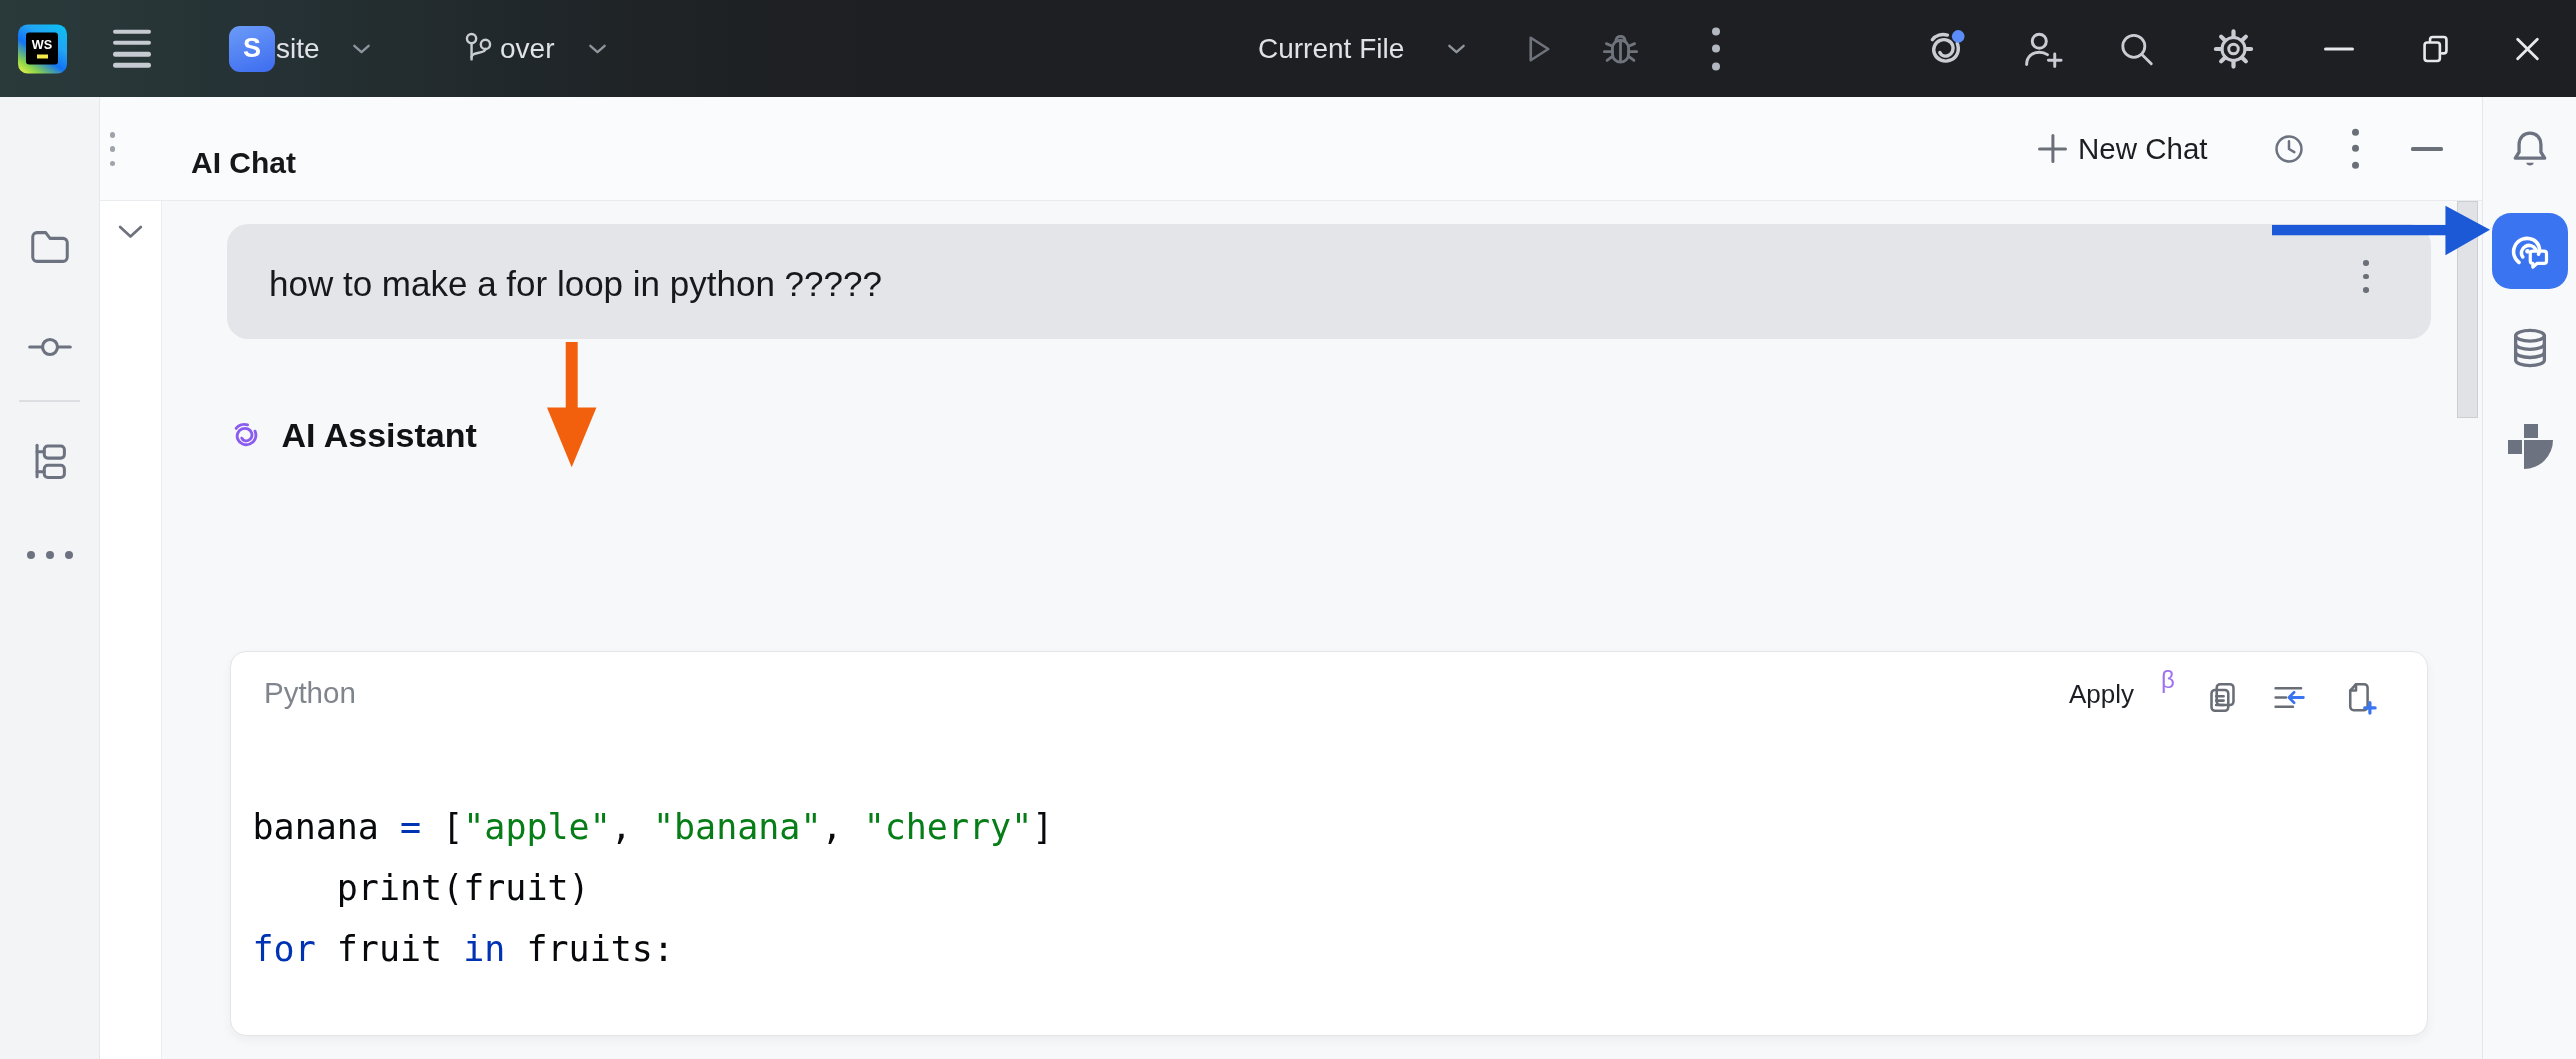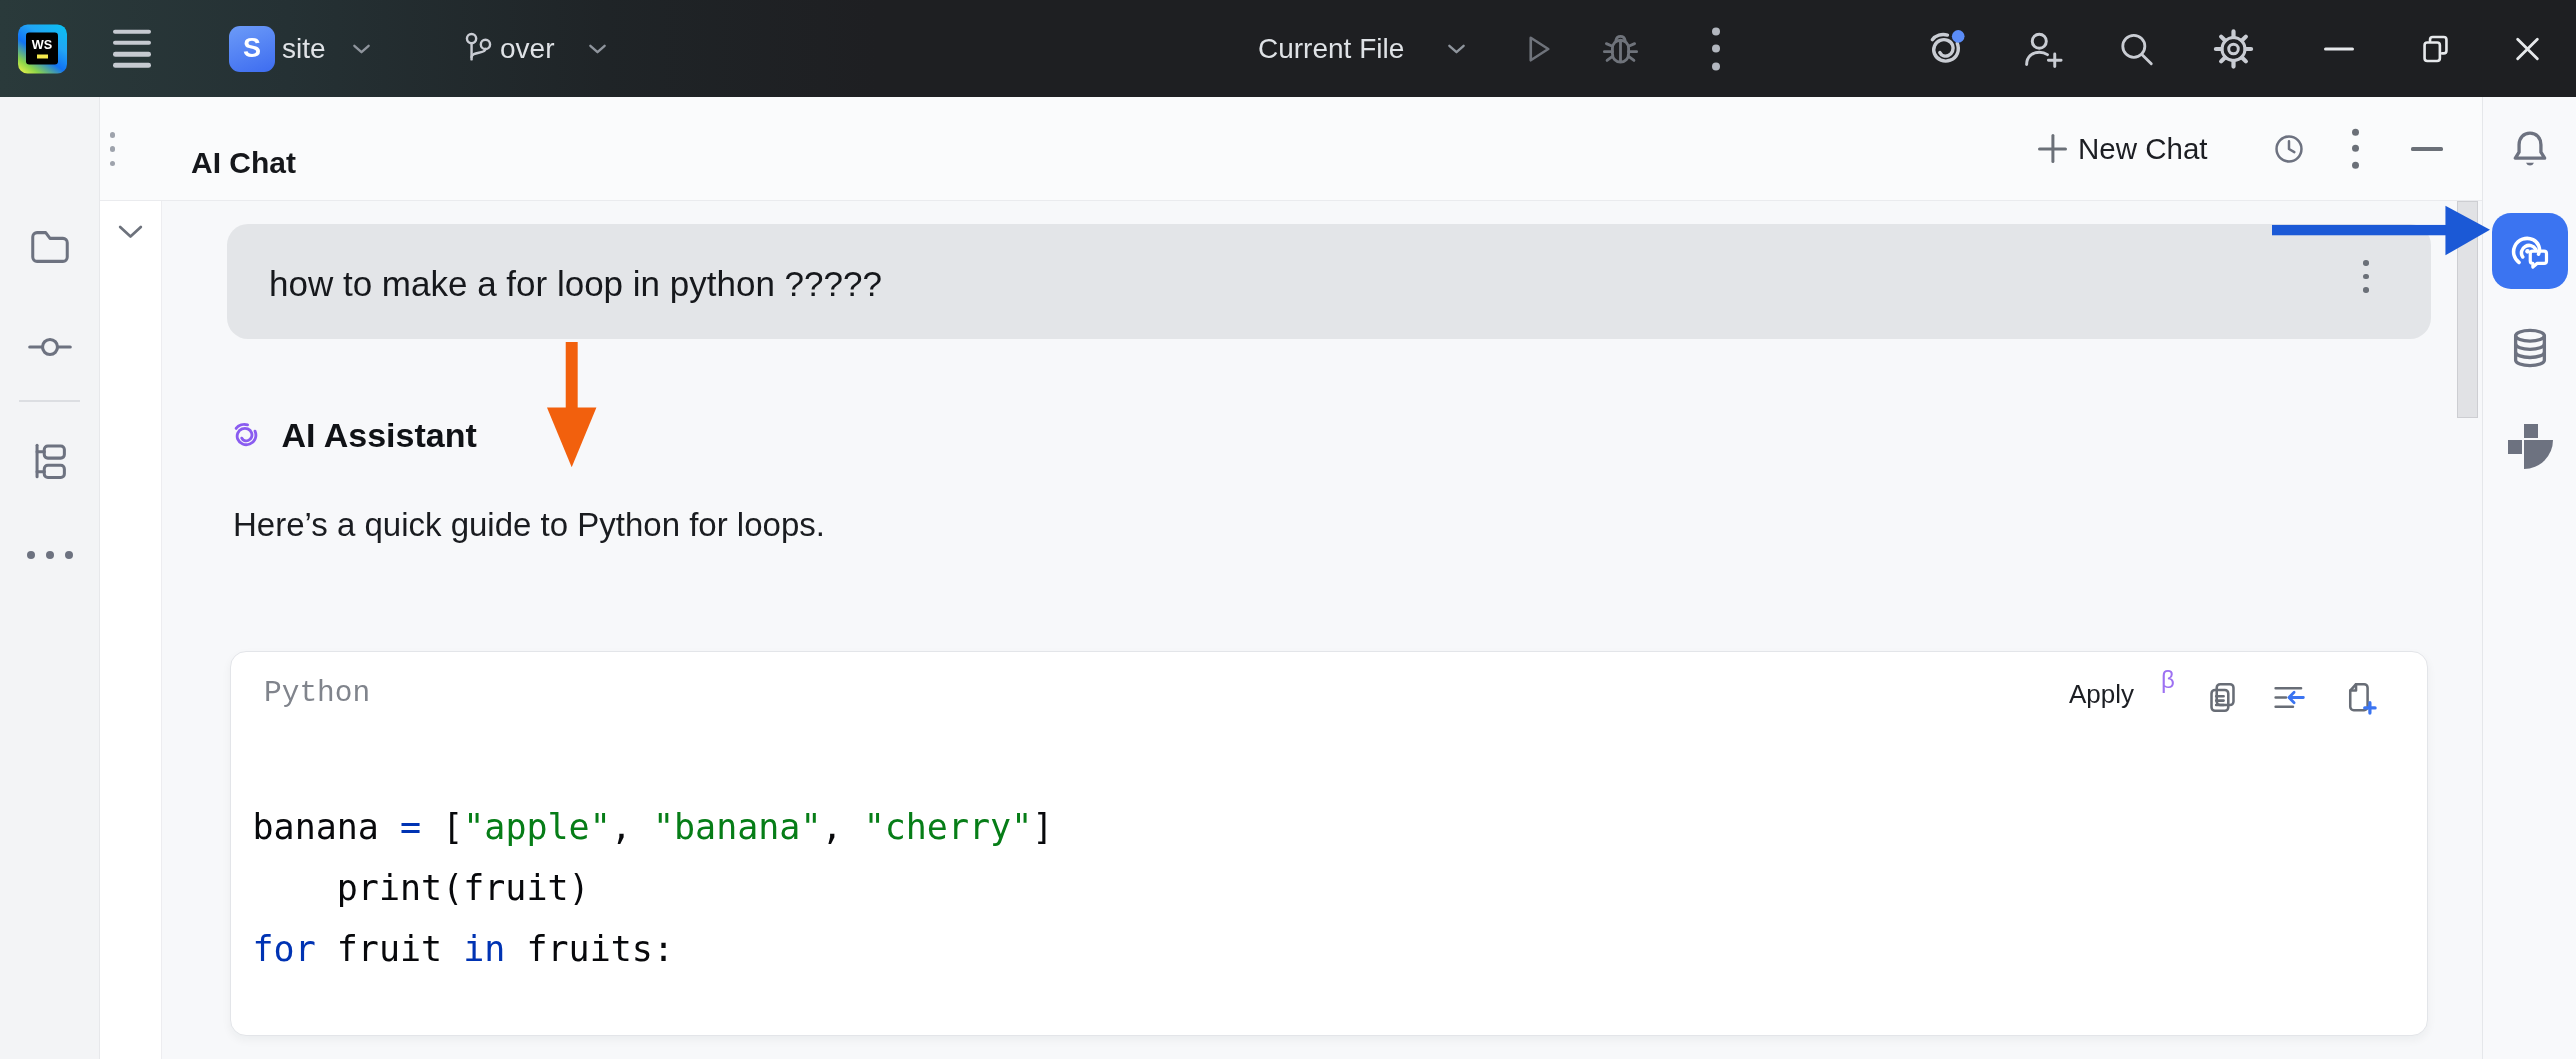--- a/index.html
+++ b/index.html
@@ -77,21 +77,21 @@
   .gutter-chevron polyline{fill:none;stroke:#6d727c;stroke-width:3.4;stroke-linecap:round;stroke-linejoin:round;}
 
   
   .assist-row{position:absolute;left:229px;top:416px;display:flex;align-items:center;gap:17.5px;}
   .assist-name{font-size:34px;font-weight:700;color:#101216;}
   .para{position:absolute;left:233px;font-size:33px;color:#1a1c20;white-space:nowrap;}
 
   
   .code-card{position:absolute;left:230px;top:651px;width:2198px;height:385px;background:#fff;
     border:1.6px solid #e3e5e9;border-radius:16px;box-shadow:0 4px 9.6px rgba(25,30,40,.05);}
-  .code-lang{position:absolute;left:33px;top:24px;font-size:29.5px;color:#80848c;font-family:Liberation Mono, monospace;}
+  .code-lang{position:absolute;left:33px;top:24px;font-size:29.5px;color:#80848c;}
   .apply-label{position:absolute;left:1838px;top:27px;font-size:26px;color:#1c1e23;}
   .beta-mark{position:absolute;left:1930px;top:14.3px;font-size:24px;color:#9d71f2;}
   .code-actions .act{position:absolute;top:27px;}
   .stroke-act{fill:none;stroke:#686d76;stroke-width:2.2;stroke-linecap:round;stroke-linejoin:round;}
   .stroke-blue{fill:none;stroke:var(--accent-blue);stroke-width:2.4;stroke-linecap:round;stroke-linejoin:round;}
   .comment-row{position:absolute;left:1.6px;top:84px;width:2193px;height:51px;background:#eef0f6;display:flex;align-items:center;}
   .comment-row span{margin-left:21.5px;font-family:"DejaVu Sans Mono",monospace;font-style:italic;font-size:35px;color:var(--comment-gray);white-space:pre;}
   .code-lines{position:absolute;left:21.5px;top:145px;font-family:"DejaVu Sans Mono",monospace;font-size:35px;color:#08090c;}
   .code-line{height:61px;line-height:61px;white-space:pre;}
   .tok-keyword{color:var(--keyword-blue);}
@@ -131,21 +131,21 @@
     <div class="tb burger" style="left:113px;">
         <i></i>
         <i></i>
         <i></i>
         <i></i>
       </div>
 
     <div class="tb proj-chip" style="left:229px;">
         <span>S</span>
       </div>
-    <div class="tb tb-label" style="left:282px;">site</div>
+    <div class="tb tb-label" style="left:276px;">site</div>
     <svg class="tb chev" style="left:351px;" viewBox="0 0 26 16">
         <polyline points="4,4 13,12 22,4"></polyline>
       </svg>
 
     <div class="tb tb-icon" style="left:460px;">
       <svg width="37" height="37" viewBox="0 0 32 32" class="stroke-lite">
         <circle cx="10" cy="7" r="4"></circle>
           <path d="M10 11v14"></path>
           <circle cx="22" cy="12" r="4"></circle>
           <path d="M10 23c0-5 12-2.5 12-7"></path>
@@ -301,21 +301,20 @@
   <div class="assist-row">
     <svg width="35" height="35" viewBox="0 0 32 32">
       <g fill="none" stroke="#8a5cf0" stroke-width="2.6" stroke-linecap="round">
         <path d="M6.5 9.5c2.2-3 6.5-4.4 10.5-3.2"></path>
         <path d="M23.8 12c2 4.8 0 10-4.8 11.8-4.4 1.7-9.3-.3-11-4.5-1.5-3.7.3-7.9 3.9-9.3 3.6-1.4 7.5.2 8.7 3.4 1.1 2.9-.3 6.1-3.1 7.2-2.3.9-4.8-.1-5.8-2.2"></path>
       </g>
     </svg>
     <span class="assist-name">AI Assistant</span>
   </div>
 
-  <div class="para" style="top:506px;">Here’s a quick guide to Python for loops.</div>
   <div class="para" style="top:664px;">Basic loop over a list:</div>
 
   <div class="code-card">
     <div class="code-lang">Python</div>
 
     <div class="code-actions">
       <span class="apply-label">Apply</span>
       <span class="beta-mark">β</span>
       <span class="act" style="left:1973px;">
         <svg width="37" height="37" viewBox="0 0 32 32">

